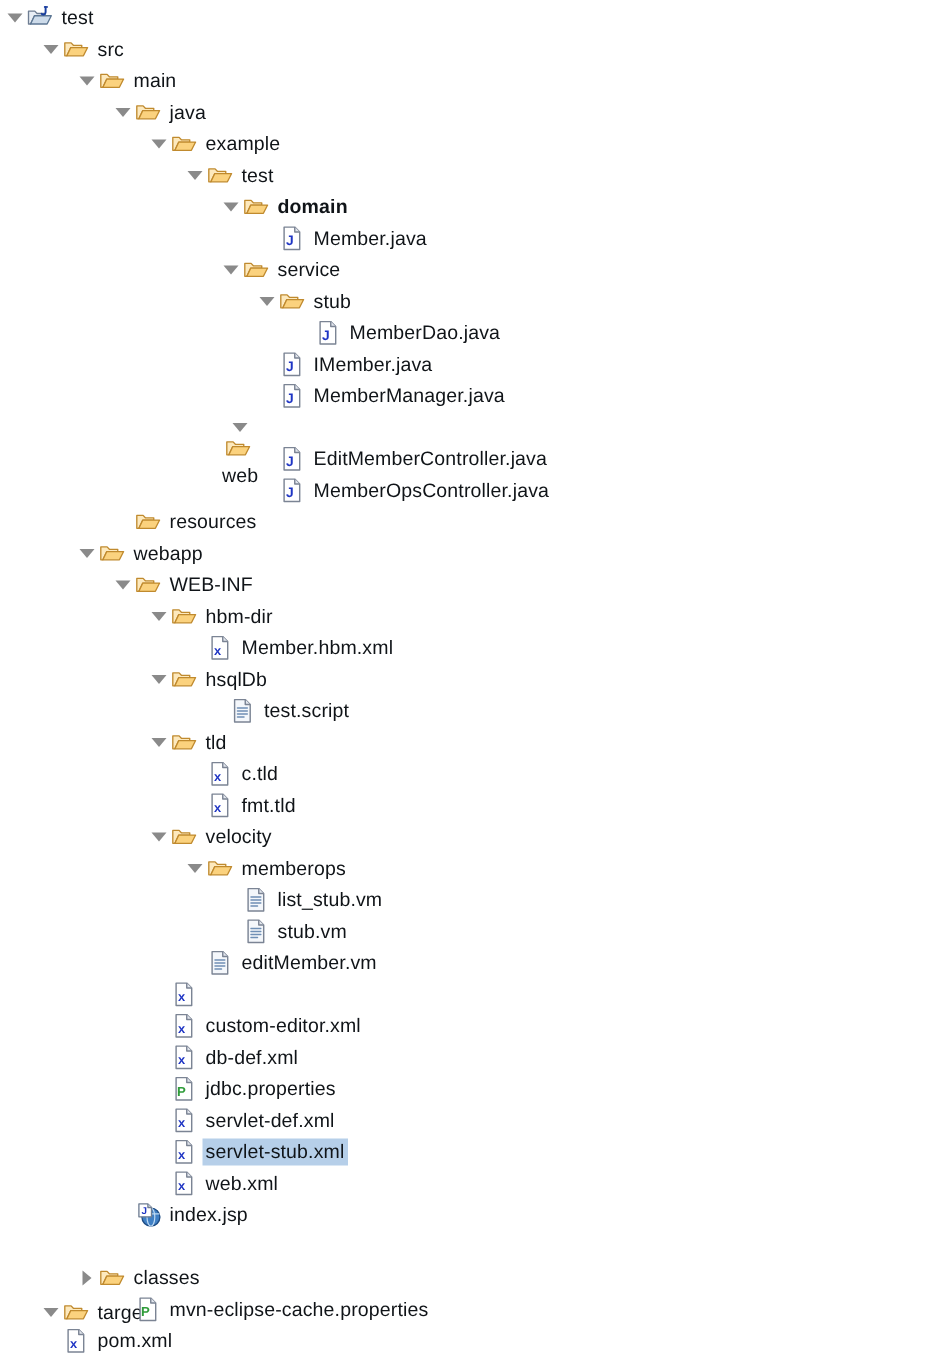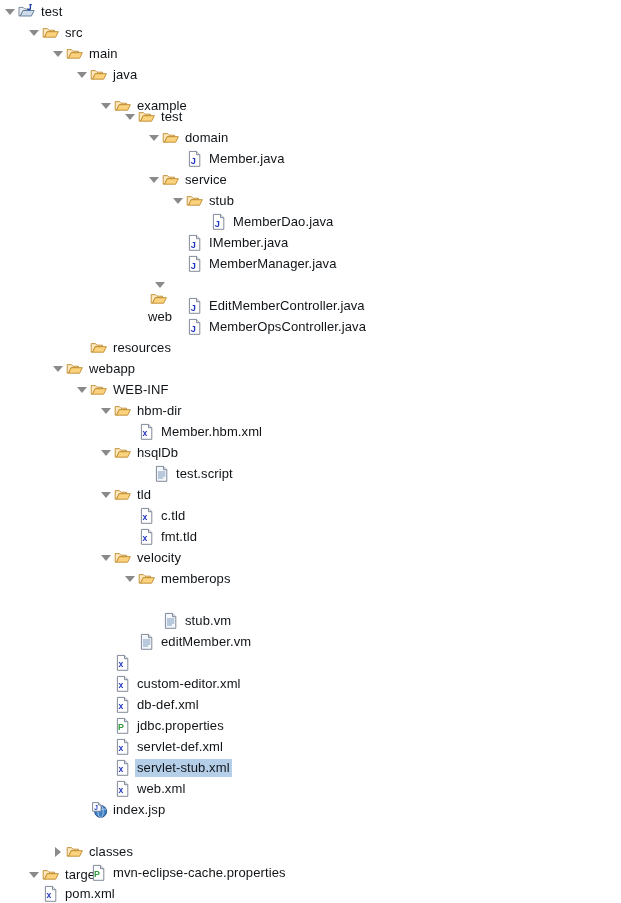--- a/index.html
+++ b/index.html
@@ -115,41 +115,41 @@
     <div class="row" style="top: 64px; left: 74px;">
       <span class="twisty open"></span>
       <span class="icon">
         <svg width="18" height="18" viewBox="0 0 18 18" xmlns="http://www.w3.org/2000/svg">
           <path d="M1.2 13.2 V4.6 h4.2 l1.5 1.6 h5.6 v1.5 H5.2 L2.6 13.2 Z" fill="#fde9bd" stroke="#c08a2e" stroke-width="0.9" stroke-linejoin="round"></path>
           <path d="M5.2 7.7 H16.4 L13.6 13.2 H2.6 Z" fill="#fbd27e" stroke="#c08a2e" stroke-width="0.9" stroke-linejoin="round"></path>
         </svg>
       </span>
       <span class="label">java</span>
     </div>
-    <div class="row" style="top: 95px; left: 98px;">
+    <div class="row" style="top: 85px; left: 98px;">
       <span class="twisty open"></span>
       <span class="icon">
         <svg width="18" height="18" viewBox="0 0 18 18" xmlns="http://www.w3.org/2000/svg">
           <path d="M1.2 13.2 V4.6 h4.2 l1.5 1.6 h5.6 v1.5 H5.2 L2.6 13.2 Z" fill="#fde9bd" stroke="#c08a2e" stroke-width="0.9" stroke-linejoin="round"></path>
           <path d="M5.2 7.7 H16.4 L13.6 13.2 H2.6 Z" fill="#fbd27e" stroke="#c08a2e" stroke-width="0.9" stroke-linejoin="round"></path>
         </svg>
       </span>
       <span class="label">example</span>
     </div>
     <div class="row" style="top: 106px; left: 122px;">
       <span class="twisty open"></span>
       <span class="icon">
         <svg width="18" height="18" viewBox="0 0 18 18" xmlns="http://www.w3.org/2000/svg">
           <path d="M1.2 13.2 V4.6 h4.2 l1.5 1.6 h5.6 v1.5 H5.2 L2.6 13.2 Z" fill="#fde9bd" stroke="#c08a2e" stroke-width="0.9" stroke-linejoin="round"></path>
           <path d="M5.2 7.7 H16.4 L13.6 13.2 H2.6 Z" fill="#fbd27e" stroke="#c08a2e" stroke-width="0.9" stroke-linejoin="round"></path>
         </svg>
       </span>
       <span class="label">test</span>
     </div>
-    <div class="row" style="top: 127px; left: 146px;">
+    <div class="row" style="top: 127px; left: 146px; font-weight: bold;">
       <span class="twisty open"></span>
       <span class="icon">
         <svg width="18" height="18" viewBox="0 0 18 18" xmlns="http://www.w3.org/2000/svg">
           <path d="M1.2 13.2 V4.6 h4.2 l1.5 1.6 h5.6 v1.5 H5.2 L2.6 13.2 Z" fill="#fde9bd" stroke="#c08a2e" stroke-width="0.9" stroke-linejoin="round"></path>
           <path d="M5.2 7.7 H16.4 L13.6 13.2 H2.6 Z" fill="#fbd27e" stroke="#c08a2e" stroke-width="0.9" stroke-linejoin="round"></path>
         </svg>
       </span>
       <span class="label">domain</span>
     </div>
     <div class="row" style="top: 148px; left: 170px;">
@@ -370,50 +370,66 @@
     <div class="row" style="top: 568px; left: 122px;">
       <span class="twisty open"></span>
       <span class="icon">
         <svg width="18" height="18" viewBox="0 0 18 18" xmlns="http://www.w3.org/2000/svg">
           <path d="M1.2 13.2 V4.6 h4.2 l1.5 1.6 h5.6 v1.5 H5.2 L2.6 13.2 Z" fill="#fde9bd" stroke="#c08a2e" stroke-width="0.9" stroke-linejoin="round"></path>
           <path d="M5.2 7.7 H16.4 L13.6 13.2 H2.6 Z" fill="#fbd27e" stroke="#c08a2e" stroke-width="0.9" stroke-linejoin="round"></path>
         </svg>
       </span>
       <span class="label">memberops</span>
     </div>
-    <div class="row" style="top: 610px; left: 146px;">
+    <div class="row" style="top: 589px; left: 146px;">
       <span class="twisty none"></span>
       <span class="icon">
         <svg width="18" height="18" viewBox="0 0 18 18" xmlns="http://www.w3.org/2000/svg">
           <path d="M3.4 1.4 h7.1 l3.3 3.3 v11.6 h-10.4 Z" fill="#f4f7fb" stroke="#7b8494" stroke-width="0.95" stroke-linejoin="round"></path>
           <path d="M10.5 1.4 v3.3 h3.3" fill="#e3e7ee" stroke="#7b8494" stroke-width="0.95" stroke-linejoin="round"></path>
           <g stroke="#6f8fb5" stroke-width="0.9" stroke-linecap="round">
             <path d="M5.3 7.0 h6.6"></path>
             <path d="M5.3 9.0 h6.6"></path>
             <path d="M5.3 11.0 h6.6"></path>
             <path d="M5.3 13.0 h4.4"></path>
           </g>
         </svg>
       </span>
-      <span class="label">stub.vm</span>
-    </div>
-    <div class="row" style="top: 631px; left: 122px;">
+      <span class="label">list_stub.vm</span>
+    </div>
+    <div class="row" style="top: 610px; left: 146px;">
       <span class="twisty none"></span>
       <span class="icon">
         <svg width="18" height="18" viewBox="0 0 18 18" xmlns="http://www.w3.org/2000/svg">
           <path d="M3.4 1.4 h7.1 l3.3 3.3 v11.6 h-10.4 Z" fill="#f4f7fb" stroke="#7b8494" stroke-width="0.95" stroke-linejoin="round"></path>
           <path d="M10.5 1.4 v3.3 h3.3" fill="#e3e7ee" stroke="#7b8494" stroke-width="0.95" stroke-linejoin="round"></path>
           <g stroke="#6f8fb5" stroke-width="0.9" stroke-linecap="round">
             <path d="M5.3 7.0 h6.6"></path>
             <path d="M5.3 9.0 h6.6"></path>
             <path d="M5.3 11.0 h6.6"></path>
             <path d="M5.3 13.0 h4.4"></path>
           </g>
         </svg>
       </span>
+      <span class="label">stub.vm</span>
+    </div>
+    <div class="row" style="top: 631px; left: 122px;">
+      <span class="twisty none"></span>
+      <span class="icon">
+        <svg width="18" height="18" viewBox="0 0 18 18" xmlns="http://www.w3.org/2000/svg">
+          <path d="M3.4 1.4 h7.1 l3.3 3.3 v11.6 h-10.4 Z" fill="#f4f7fb" stroke="#7b8494" stroke-width="0.95" stroke-linejoin="round"></path>
+          <path d="M10.5 1.4 v3.3 h3.3" fill="#e3e7ee" stroke="#7b8494" stroke-width="0.95" stroke-linejoin="round"></path>
+          <g stroke="#6f8fb5" stroke-width="0.9" stroke-linecap="round">
+            <path d="M5.3 7.0 h6.6"></path>
+            <path d="M5.3 9.0 h6.6"></path>
+            <path d="M5.3 11.0 h6.6"></path>
+            <path d="M5.3 13.0 h4.4"></path>
+          </g>
+        </svg>
+      </span>
       <span class="label">editMember.vm</span>
     </div>
     <div class="row" style="top: 652px; left: 98px;">
       <span class="twisty none"></span>
       <span class="icon">
         <svg width="18" height="18" viewBox="0 0 18 18" xmlns="http://www.w3.org/2000/svg">
           <path d="M3.4 1.4 h7.1 l3.3 3.3 v11.6 h-10.4 Z" fill="#ffffff" stroke="#7b8494" stroke-width="0.95" stroke-linejoin="round"></path>
           <path d="M10.5 1.4 v3.3 h3.3" fill="#e3e7ee" stroke="#7b8494" stroke-width="0.95" stroke-linejoin="round"></path>
           <text x="7.0" y="13.4" font-family="Liberation Sans, sans-serif" font-size="8.6" font-weight="bold" fill="#1f35c4" text-anchor="middle">x</text>
         </svg>

